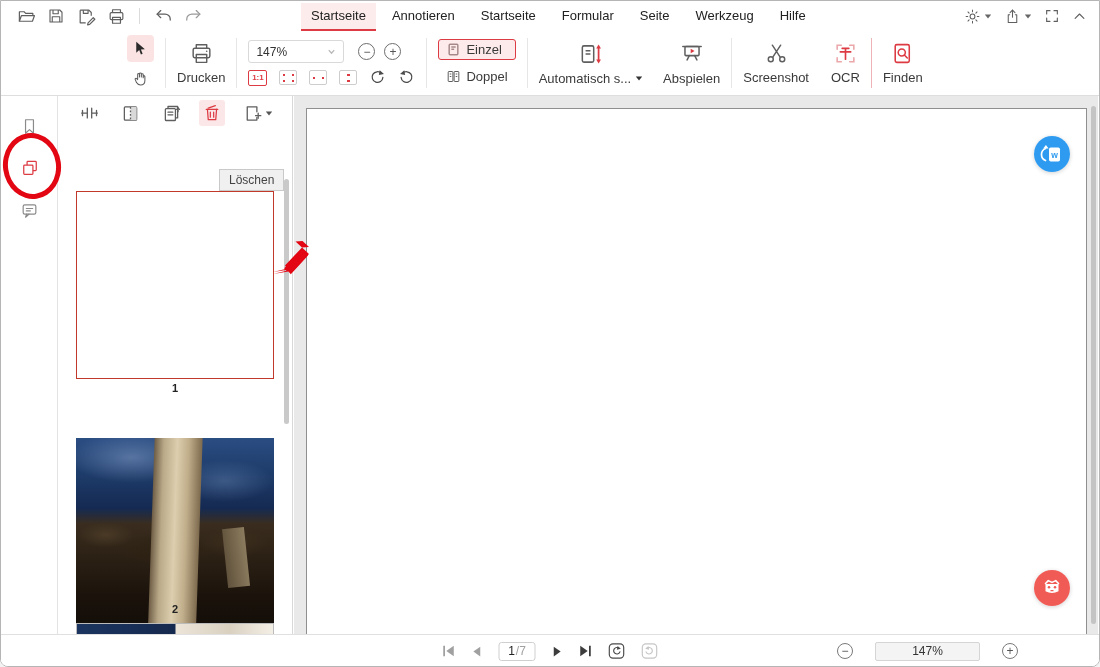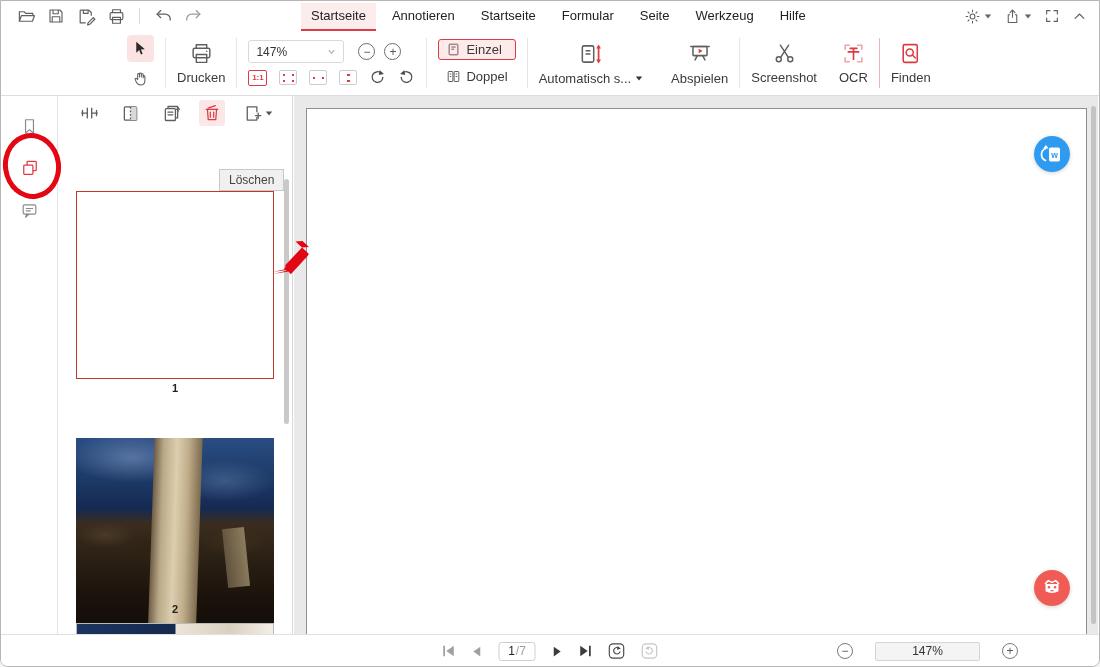--- a/index.html
+++ b/index.html
@@ -287,21 +287,21 @@
               <rect x="13" y="4" width="7.5" height="16" rx="1"></rect>
               <path d="M6 8 h2.5 M15.5 8 h2.5 M6 12 h2.5 M15.5 12 h2.5"></path>
             </svg>
           <span>Doppel</span>
         </div>
       </div>
     </div>
 
     <div class="vsep"></div>
 
-    <div class="grp" style="gap:28px;">
+    <div class="grp" style="gap:20px;">
       <div class="col2">
         <svg width="26" height="26" viewBox="0 0 24 24" fill="none" stroke="#5f5f5f" stroke-width="1.4" stroke-linejoin="round">
             <rect x="4" y="4.5" width="10.5" height="15" rx="1.5"></rect>
             <path d="M7 9 h4.5 M7 12 h4.5"></path>
             <path d="M19 6.5 V17.5" stroke="#dd3b43" stroke-width="1.6"></path>
             <polygon points="19,3.2 16.8,7 21.2,7" fill="#dd3b43" stroke="none"></polygon>
             <polygon points="19,20.8 16.8,17 21.2,17" fill="#dd3b43" stroke="none"></polygon>
           </svg>
         <div class="rlabel" style="display:flex;align-items:center;gap:4px;">
           <span>Automatisch s...</span>

